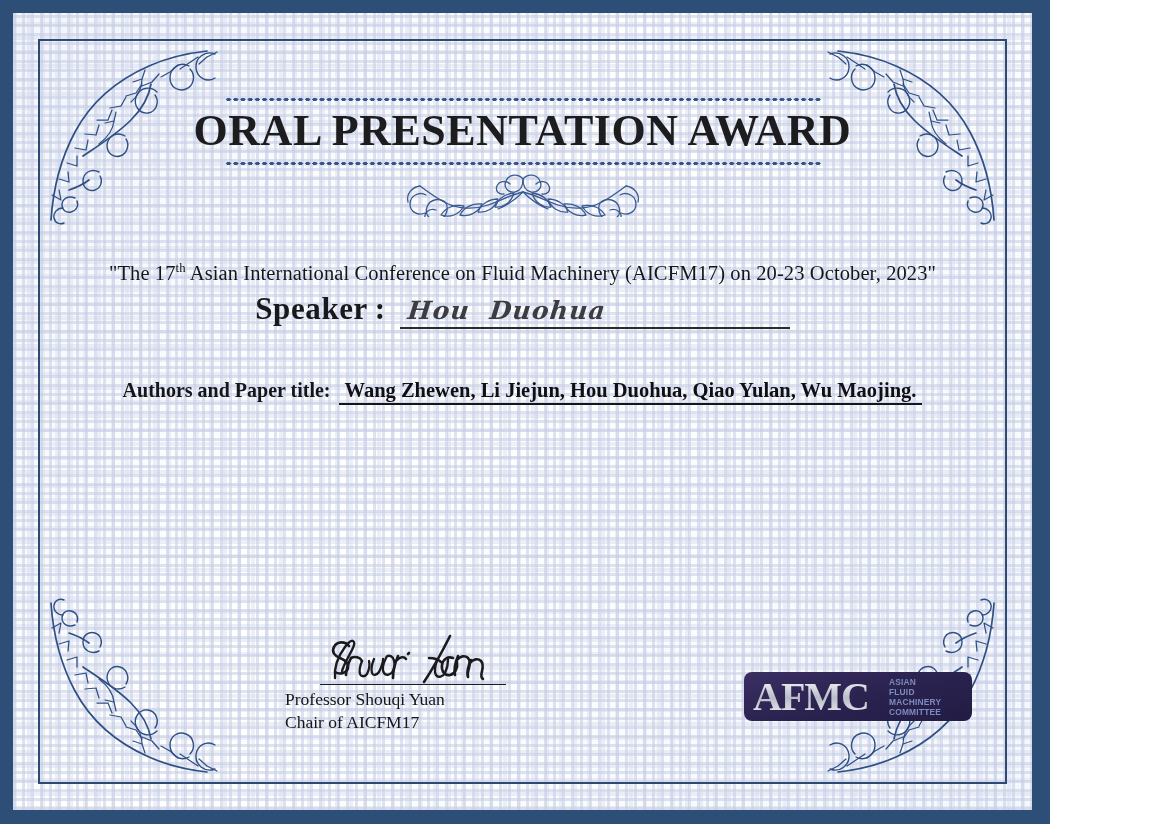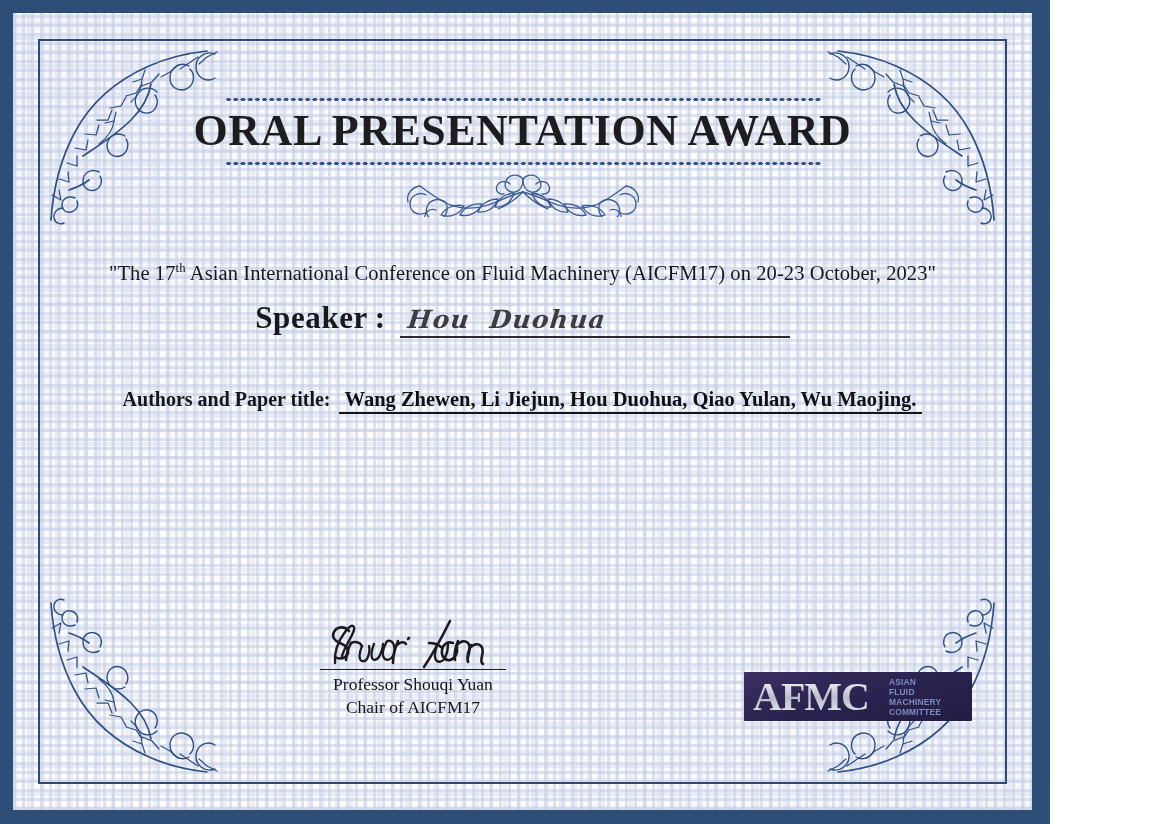--- a/index.html
+++ b/index.html
@@ -121,21 +121,21 @@
     letter-spacing: 0.1px;
   }
   .recog-line sup {
     font-size: 0.62em;
     vertical-align: super;
     line-height: 0;
   }
 
   
   .speaker-row {
-    margin-top: 10px;
+    margin-top: 1px;
     display: flex;
     justify-content: center;
     align-items: flex-end;
     gap: 4px;
   }
   .speaker-label {
     font-size: 31px;
     font-weight: bold;
     color: #18191c;
     letter-spacing: 0.6px;
@@ -194,23 +194,22 @@
     color: #101014;
     border-bottom: 2px solid #15161a;
     padding: 0 6px 2px 6px;
     white-space: pre;
   }
 
   
   .signature-block {
     position: absolute;
     left: 272px;
-    top: 604px;
+    top: 619px;
     width: 256px;
-    text-align: center;
     z-index: 4;
   }
   .sig-mark {
     height: 52px;
     position: relative;
   }
   .sig-mark svg { display: block; margin: 0 auto; }
   .sig-rule {
     width: 186px;
     margin: 0 auto;
@@ -228,21 +227,21 @@
     line-height: 1.32;
   }
 
   
   .afmc-logo {
     position: absolute;
     left: 731px;
     top: 659px;
     width: 228px;
     height: 49px;
-    border-radius: 1px;
+    border-radius: 8px;
     background: linear-gradient(165deg, #3b2f62 0%, #2b2350 48%, #221c44 100%);
     display: flex;
     align-items: center;
     z-index: 4;
     overflow: hidden;
   }
   .afmc-word {
     font-size: 40px;
     font-weight: bold;
     line-height: 1;

